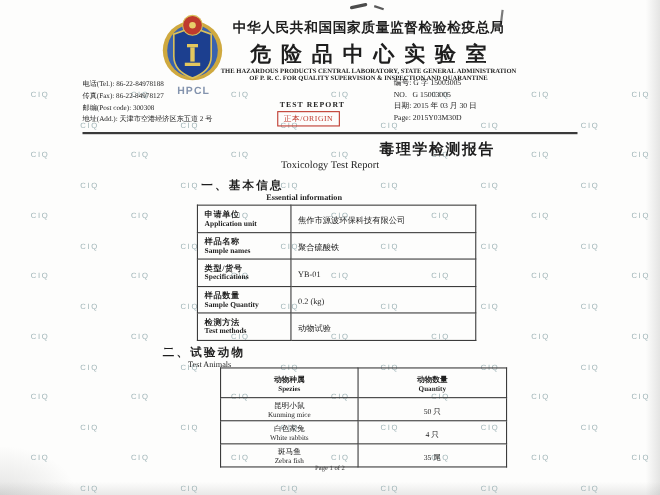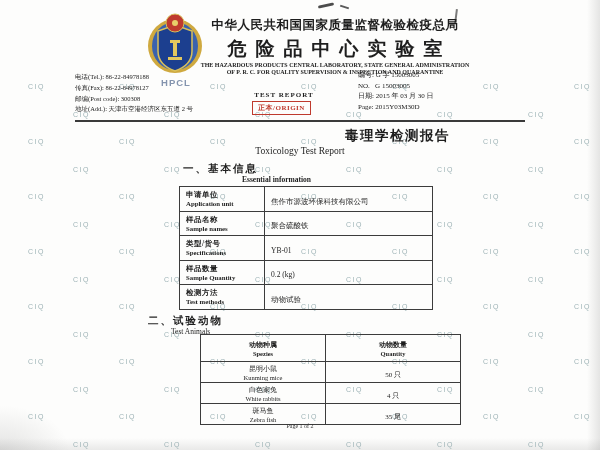--- a/index.html
+++ b/index.html
@@ -18,21 +18,21 @@
   .hpcl{left:146px;top:77px;width:60px;text-align:center;font-size:9.5px;font-weight:bold;
         color:#8494ae;letter-spacing:1px;font-family:"Liberation Sans",sans-serif;}
   
   .contact{left:75px;top:72px;font-size:6.5px;line-height:10.8px;color:#232323;}
   .contact div{white-space:pre;}
   
   .rpt-cn{left:228px;top:69px;width:112px;text-align:center;font-size:15px;font-weight:bold;
           letter-spacing:2px;border-bottom:1.6px solid #2b2b2b;padding-bottom:1px;}
   .rpt-en{left:228px;top:91px;width:112px;text-align:center;font-size:7px;font-weight:bold;letter-spacing:1px;}
   .origin-box{left:252px;top:101px;border:1.2px solid #bf3a2e;color:#bf3a2e;font-size:7px;
-              font-weight:bold;padding:1px 5px;letter-spacing:.5px;}
+              font-weight:normal;padding:1px 5px;letter-spacing:.5px;}
   
   .meta{left:358px;top:70px;font-size:7px;line-height:10.6px;color:#232323;}
   .meta div{white-space:pre;}
   .hr{left:75px;top:120px;width:450px;height:2px;background:#3a3a3a;}
   
   .title-cn{left:150px;top:127px;width:300px;text-align:right;font-size:13.5px;font-weight:bold;letter-spacing:1.5px;}
   .title-en{left:150px;top:146px;width:300px;text-align:center;font-size:9.5px;}
   
   .sec1-cn{left:183px;top:162px;font-size:10.5px;font-weight:bold;letter-spacing:2px;}
   .sec1-en{left:206px;top:175px;font-size:7.5px;font-weight:bold;margin-left:36px;}

